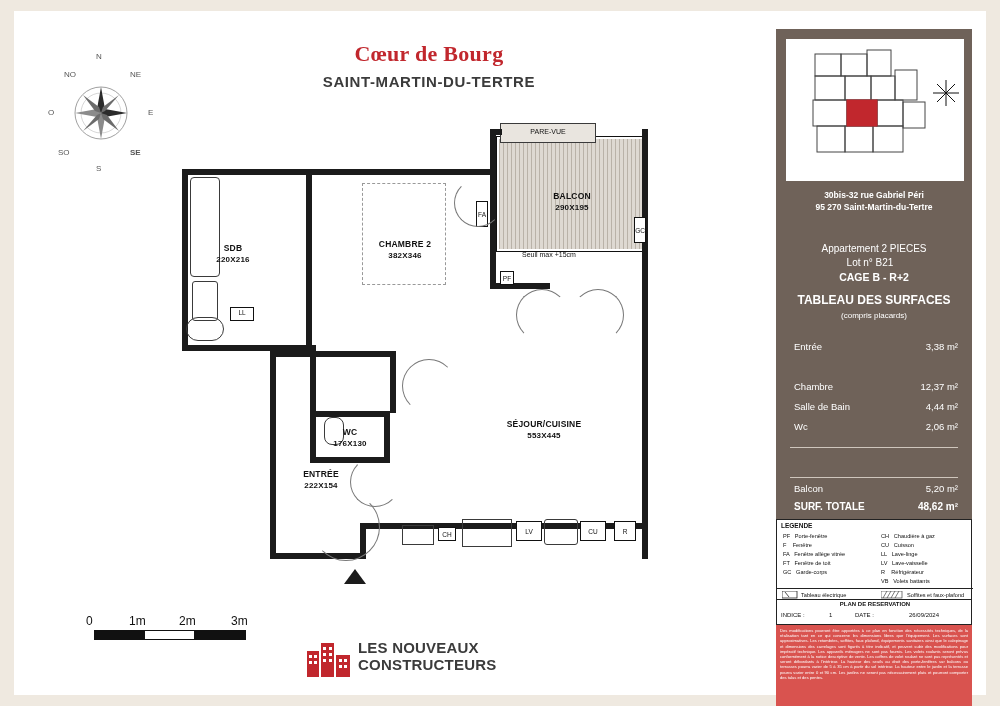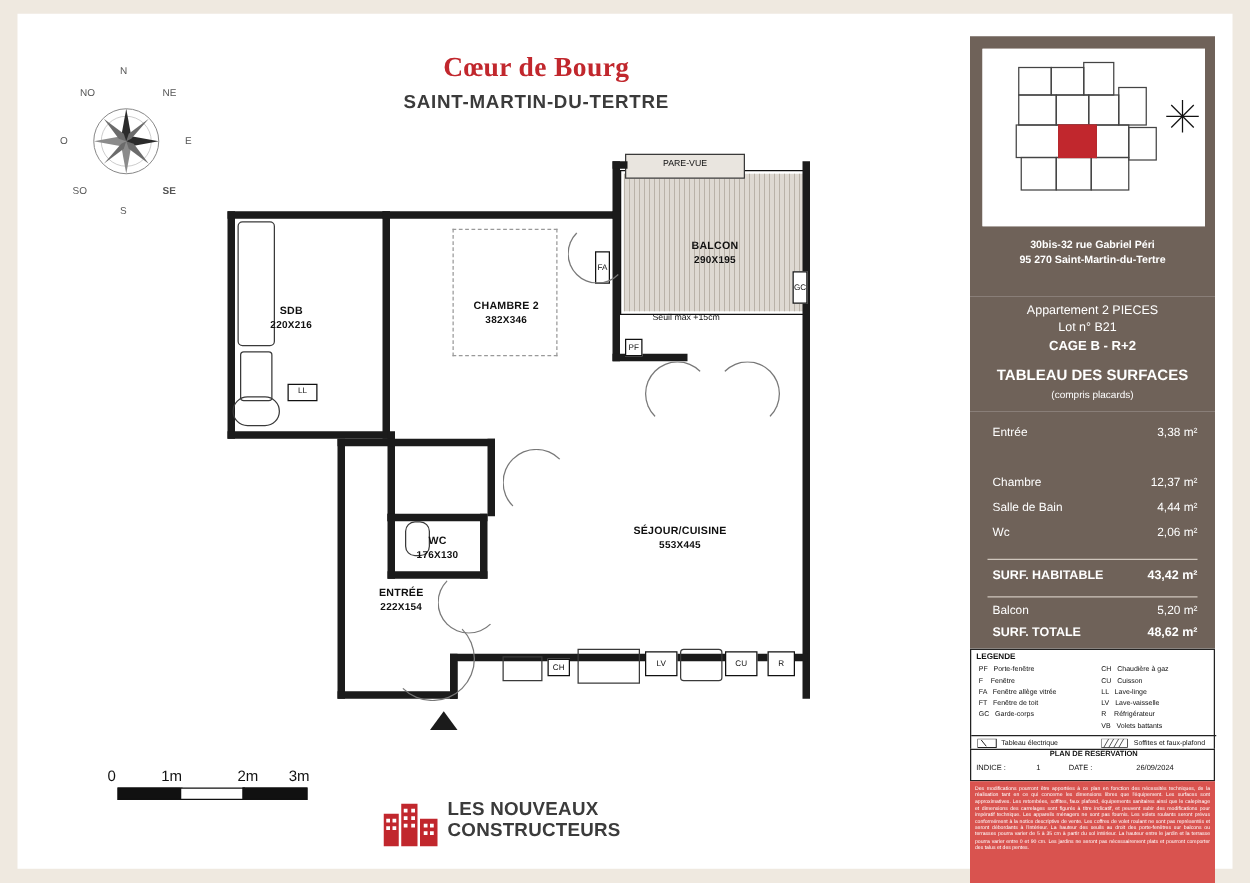--- a/index.html
+++ b/index.html
@@ -206,21 +206,21 @@
 
     <div class="entry-tri" style="left:180px;top:448px;"></div>
   </div>
 
   <div class="scalebar">
     <div class="seg" style="left:20px;width:50px;background:#111;"></div>
     <div class="seg" style="left:70px;width:50px;background:#fff;"></div>
     <div class="seg" style="left:120px;width:50px;background:#111;"></div>
     <div class="num" style="left:12px;">0</div>
     <div class="num" style="left:55px;">1m</div>
-    <div class="num" style="left:116px;">2m</div>
+    <div class="num" style="left:105px;">2m</div>
     <div class="num" style="left:157px;">3m</div>
   </div>
 
   <div class="logo">
     <svg width="46" height="40" viewBox="0 0 46 40">
       <rect x="1" y="12" width="12" height="26" fill="#c1272d"></rect>
       <rect x="15" y="4" width="13" height="34" fill="#c1272d"></rect>
       <rect x="30" y="16" width="14" height="22" fill="#c1272d"></rect>
       <rect x="3" y="16" width="3" height="3" fill="#fff"></rect>
         <rect x="8" y="16" width="3" height="3" fill="#fff"></rect>
@@ -296,24 +296,20 @@
       </div>
       <div class="surf-row" style="top:72px;">
         <span class="n">Salle de Bain</span>
         <span class="v">4,44 m²</span>
       </div>
       <div class="surf-row" style="top:92px;">
         <span class="n">Wc</span>
         <span class="v">2,06 m²</span>
       </div>
       <div class="surf-sep" style="top:118px;"></div>
-      <div class="surf-row bold" style="top:126px;">
-        <span class="n">SURF. HABITABLE</span>
-        <span class="v">43,42 m²</span>
-      </div>
       <div class="surf-sep" style="top:148px;"></div>
       <div class="surf-row" style="top:154px;">
         <span class="n">Balcon</span>
         <span class="v">5,20 m²</span>
       </div>
       <div class="surf-row bold" style="top:172px;">
         <span class="n">SURF. TOTALE</span>
         <span class="v">48,62 m²</span>
       </div>
     </div>

